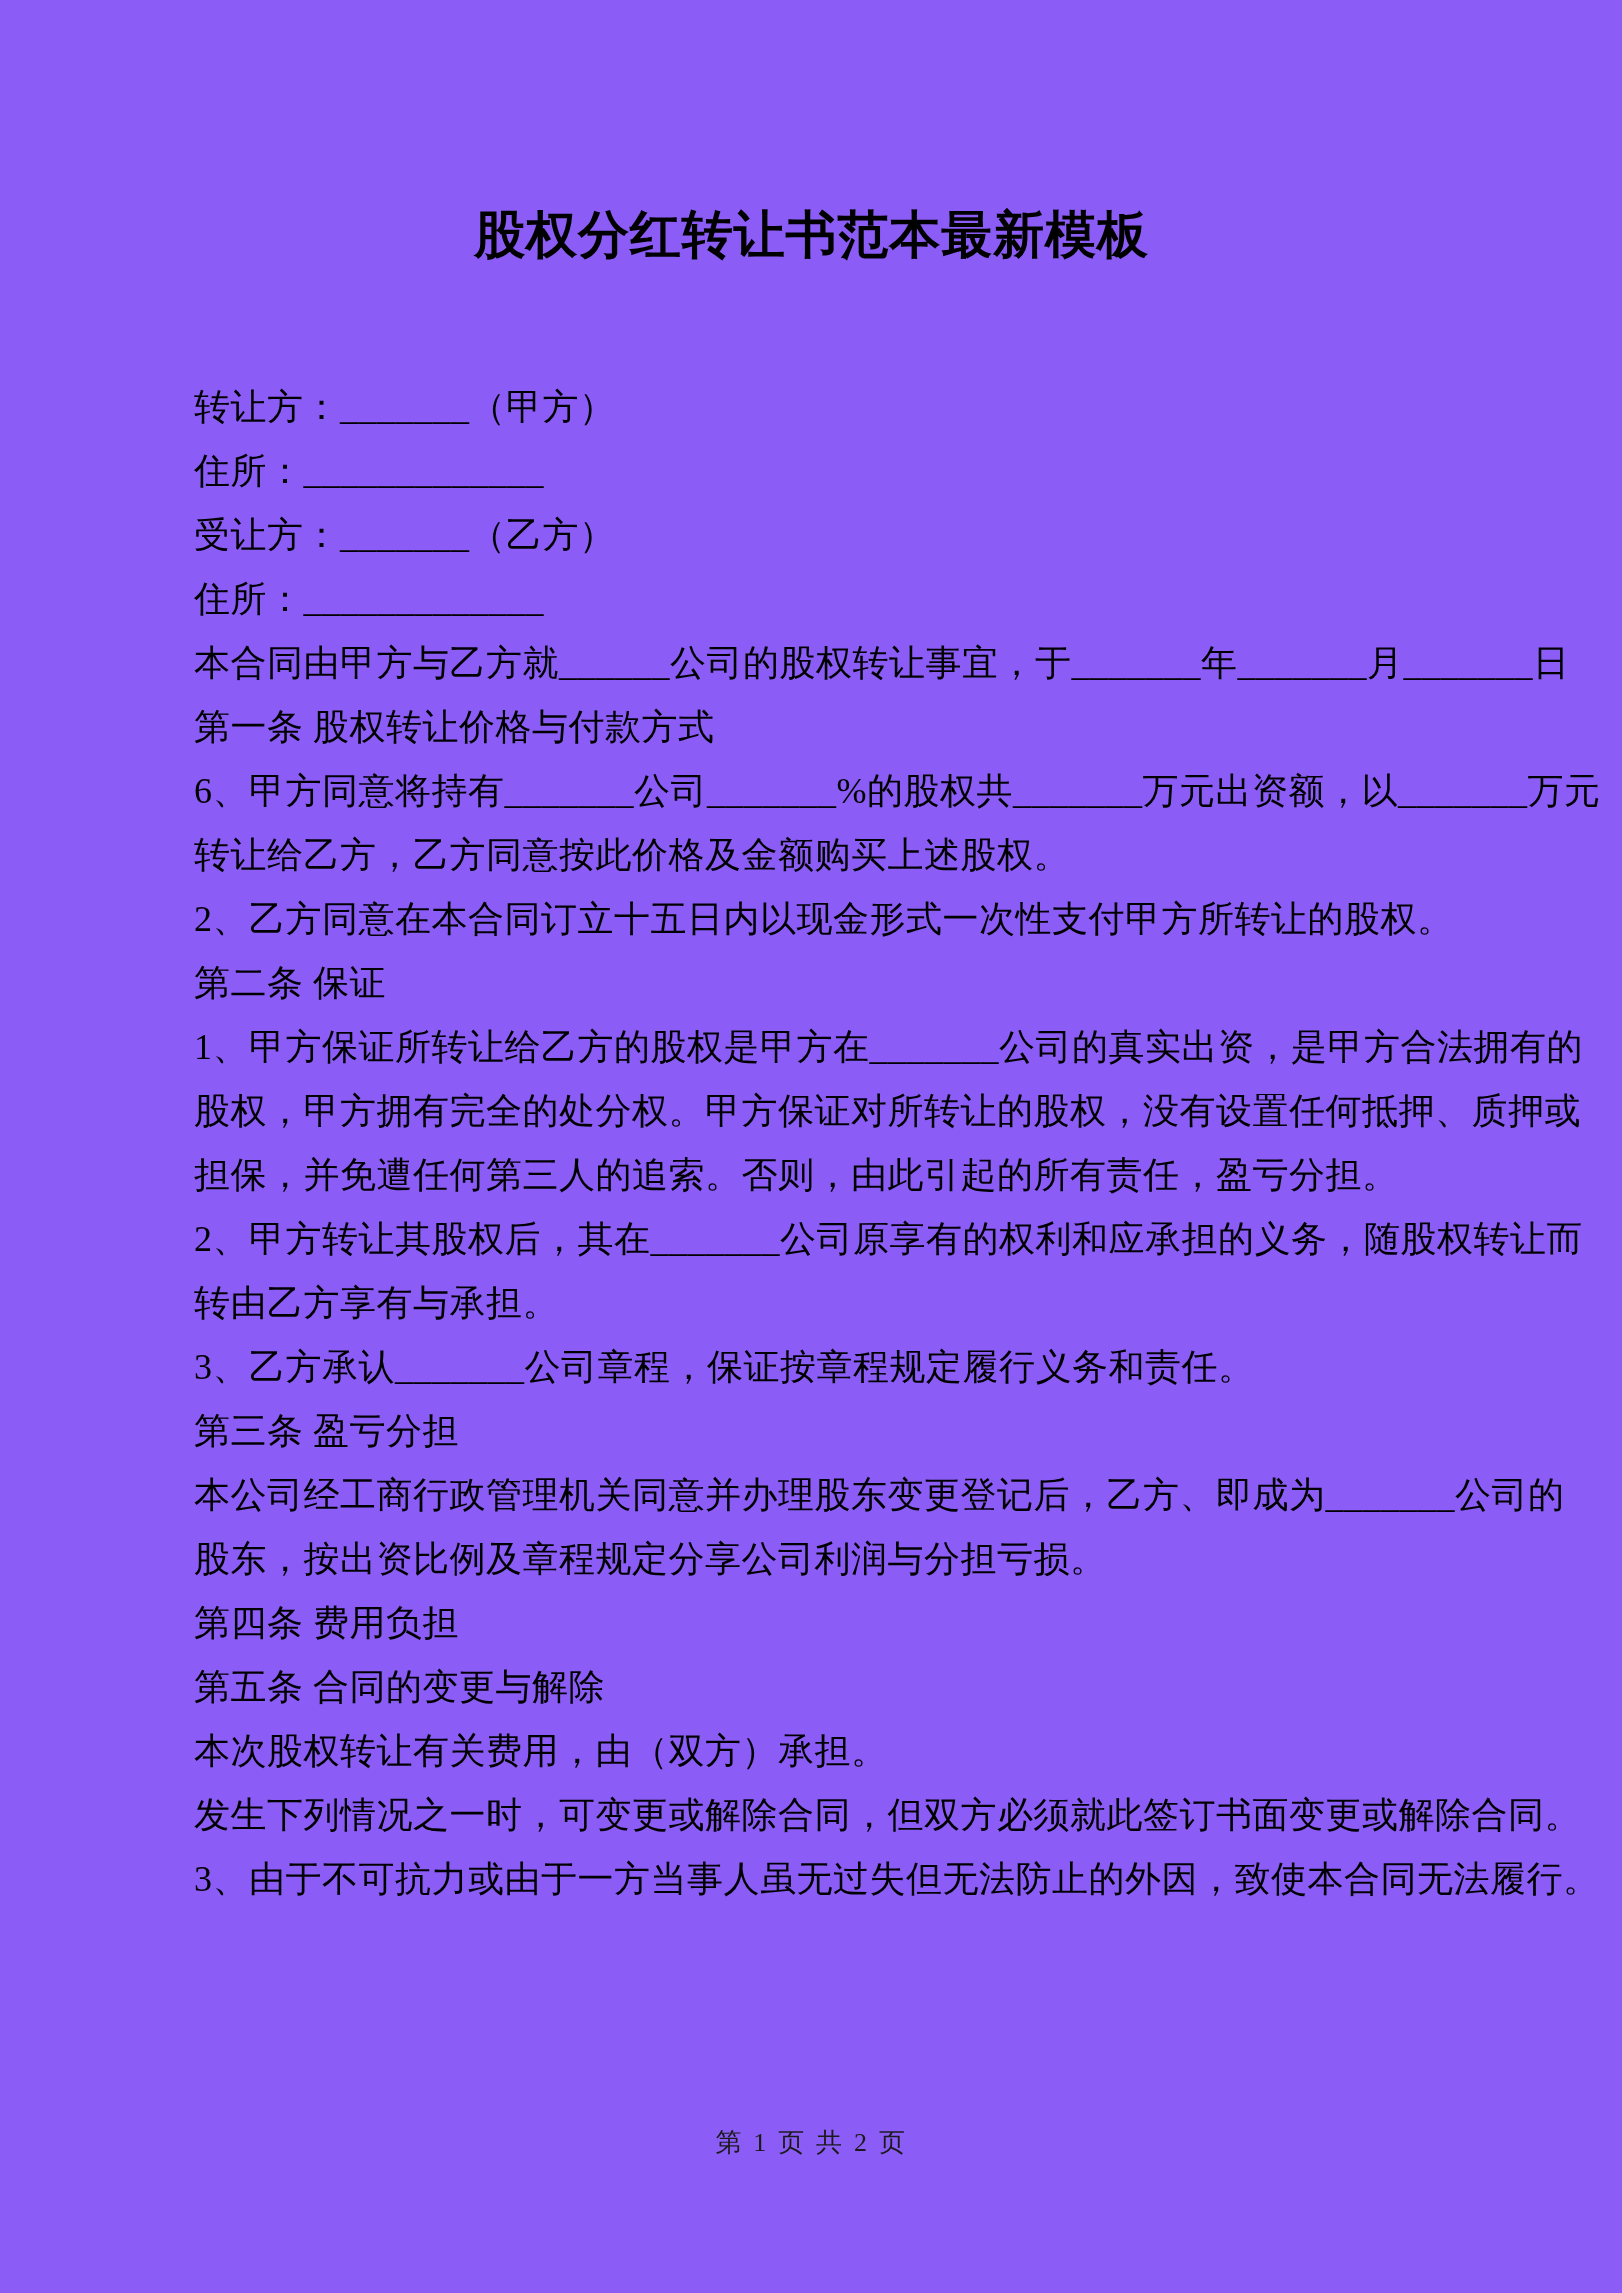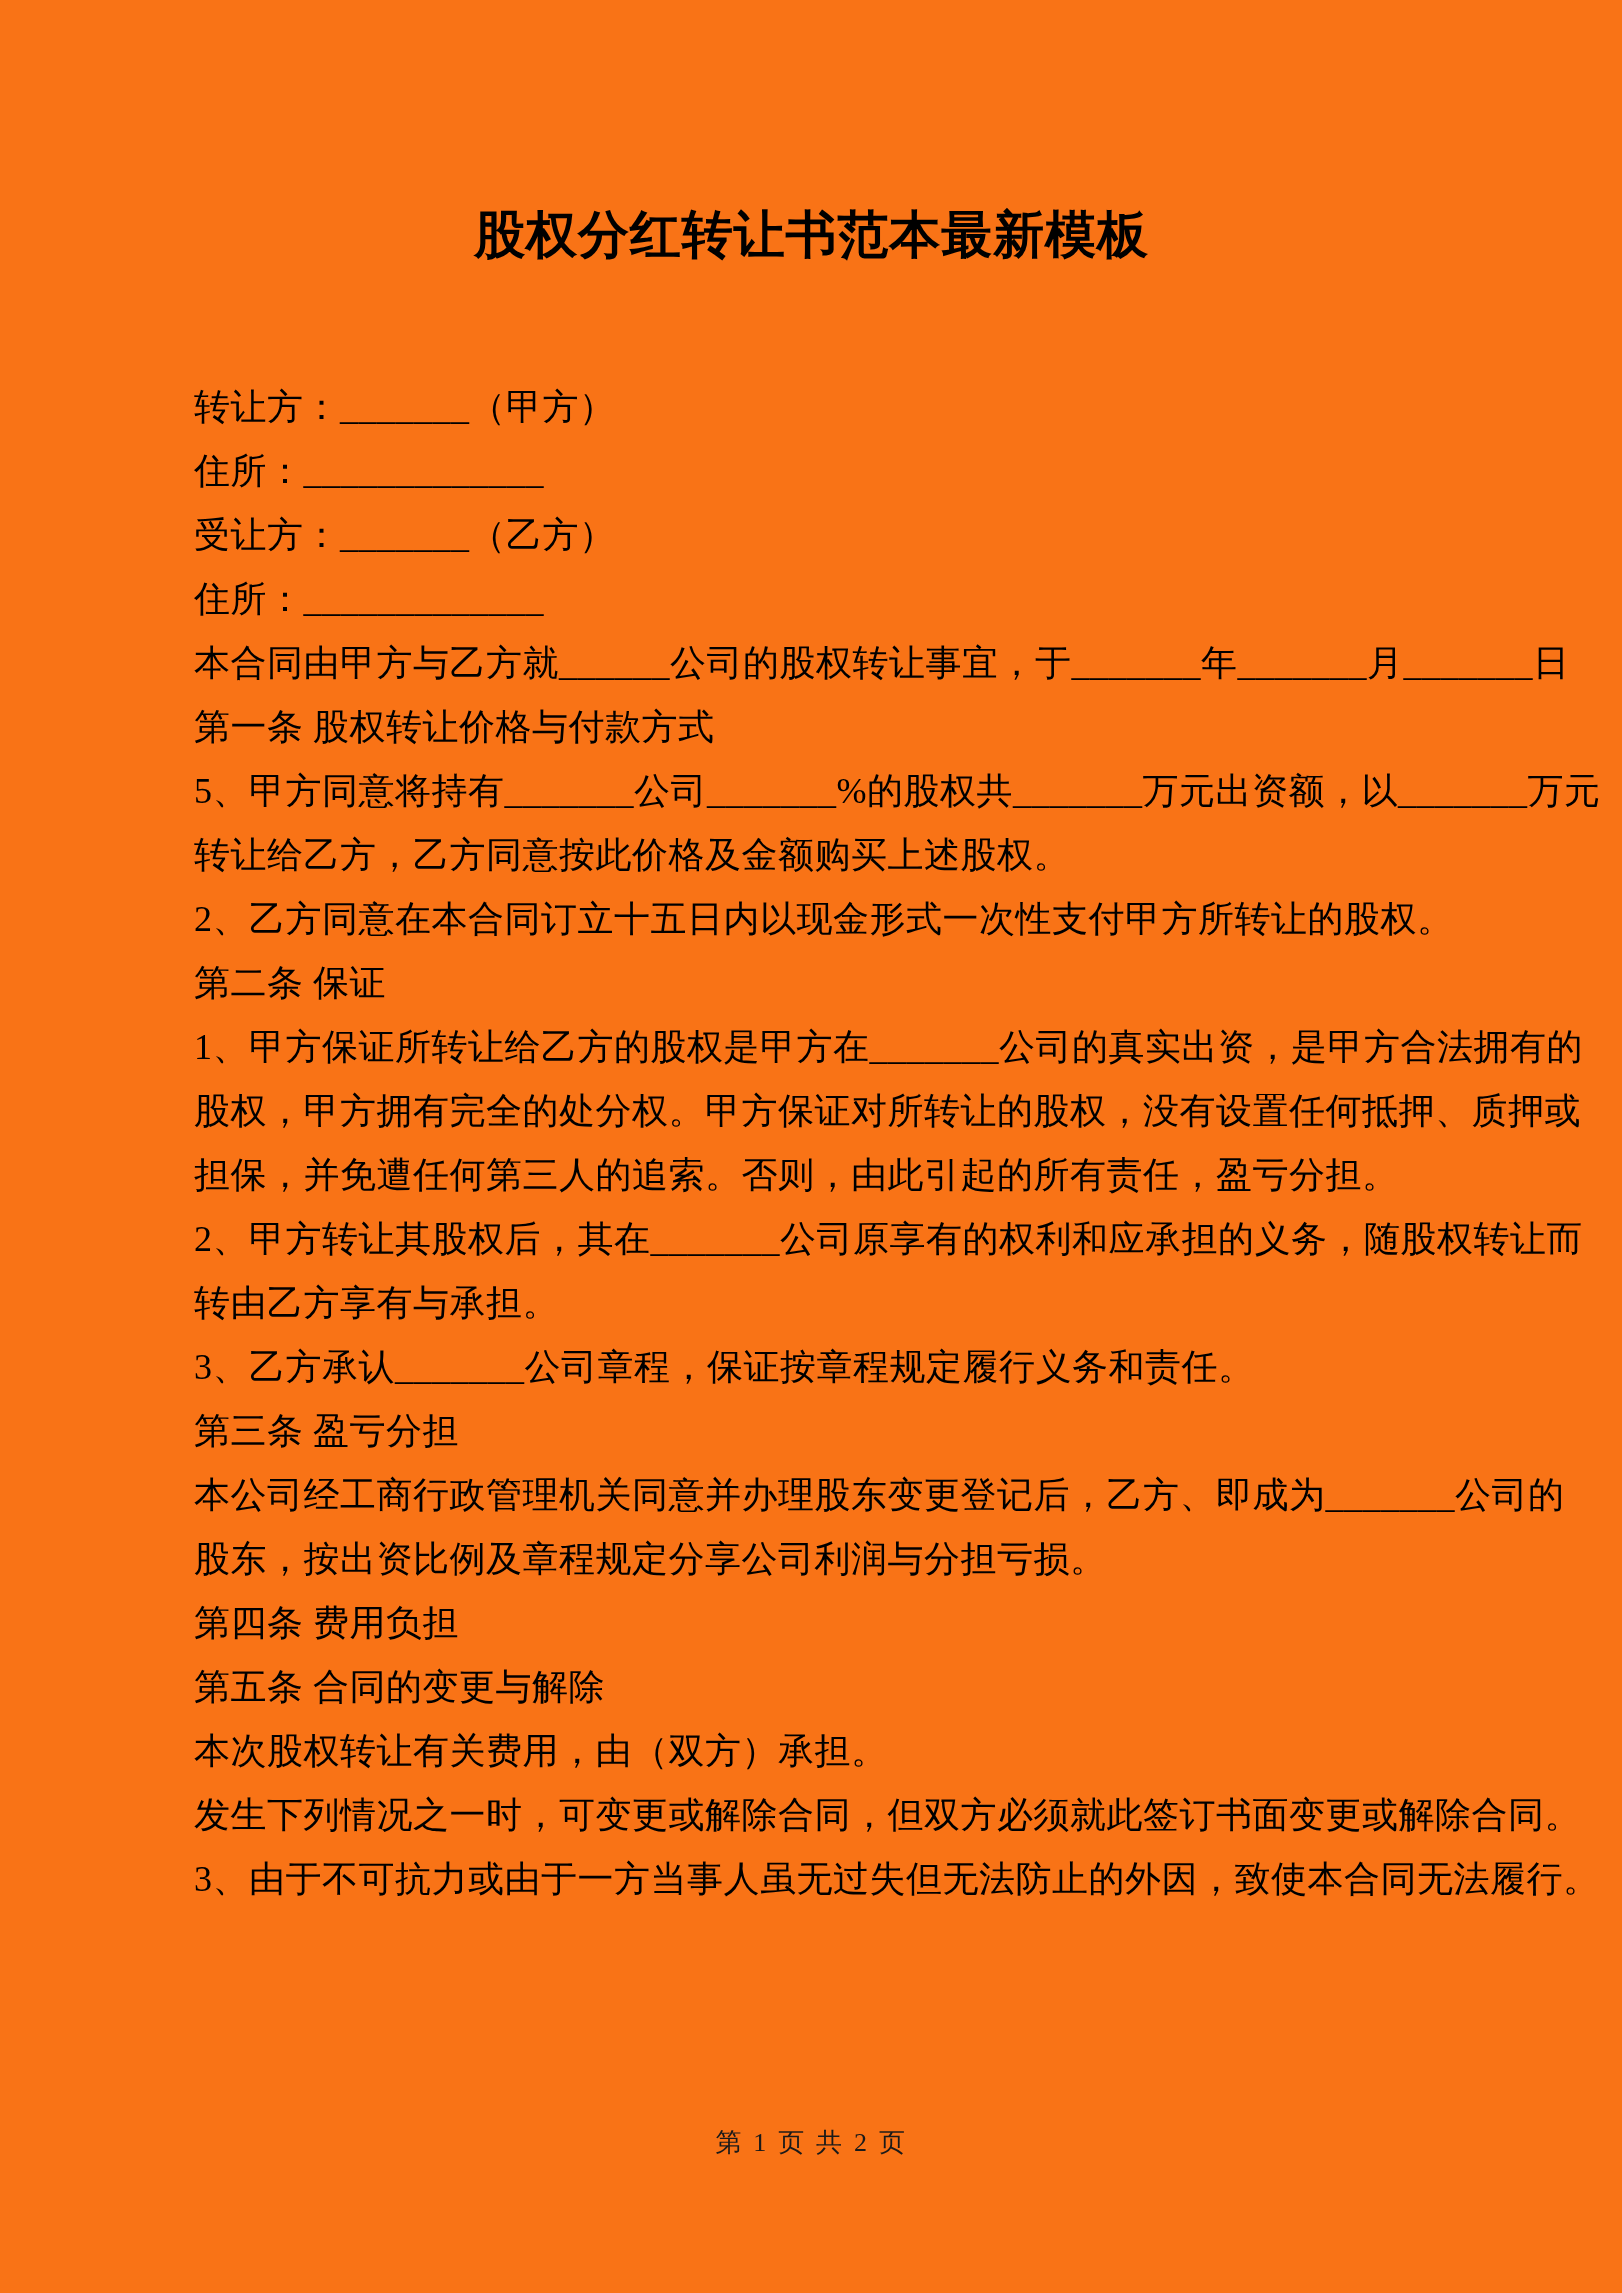--- a/index.html
+++ b/index.html
@@ -4,21 +4,21 @@
 <style>
   html, body {
     margin: 0;
     padding: 0;
     background: #ffffff;
   }
   .page {
     position: relative;
     width: 1623px;
     height: 2294px;
-    background: #f97316;
+    background: #8b5cf6;
     color: #000000;
     font-family: "Liberation Serif", "DejaVu Serif", serif;
     overflow: hidden;
   }
   .doc-title {
     position: absolute;
     top: 203px;
     left: 0;
     width: 100%;
     margin: 0;
@@ -61,21 +61,21 @@
 <div class="page">
   <h1 class="doc-title">股权分红转让书范本最新模板</h1>
 
   <div class="doc-body">
       <div class="doc-line">转让方：_______（甲方）</div>
       <div class="doc-line">住所：_____________</div>
       <div class="doc-line">受让方：_______（乙方）</div>
       <div class="doc-line">住所：_____________</div>
       <div class="doc-line">本合同由甲方与乙方就______公司的股权转让事宜，于_______年_______月_______日</div>
       <div class="doc-line">第一条 股权转让价格与付款方式</div>
-      <div class="doc-line">5、甲方同意将持有_______公司_______%的股权共_______万元出资额，以_______万元</div>
+      <div class="doc-line">6、甲方同意将持有_______公司_______%的股权共_______万元出资额，以_______万元</div>
       <div class="doc-line">转让给乙方，乙方同意按此价格及金额购买上述股权。</div>
       <div class="doc-line">2、乙方同意在本合同订立十五日内以现金形式一次性支付甲方所转让的股权。</div>
       <div class="doc-line">第二条 保证</div>
       <div class="doc-line">1、甲方保证所转让给乙方的股权是甲方在_______公司的真实出资，是甲方合法拥有的</div>
       <div class="doc-line">股权，甲方拥有完全的处分权。甲方保证对所转让的股权，没有设置任何抵押、质押或</div>
       <div class="doc-line">担保，并免遭任何第三人的追索。否则，由此引起的所有责任，盈亏分担。</div>
       <div class="doc-line">2、甲方转让其股权后，其在_______公司原享有的权利和应承担的义务，随股权转让而</div>
       <div class="doc-line">转由乙方享有与承担。</div>
       <div class="doc-line">3、乙方承认_______公司章程，保证按章程规定履行义务和责任。</div>
       <div class="doc-line">第三条 盈亏分担</div>

